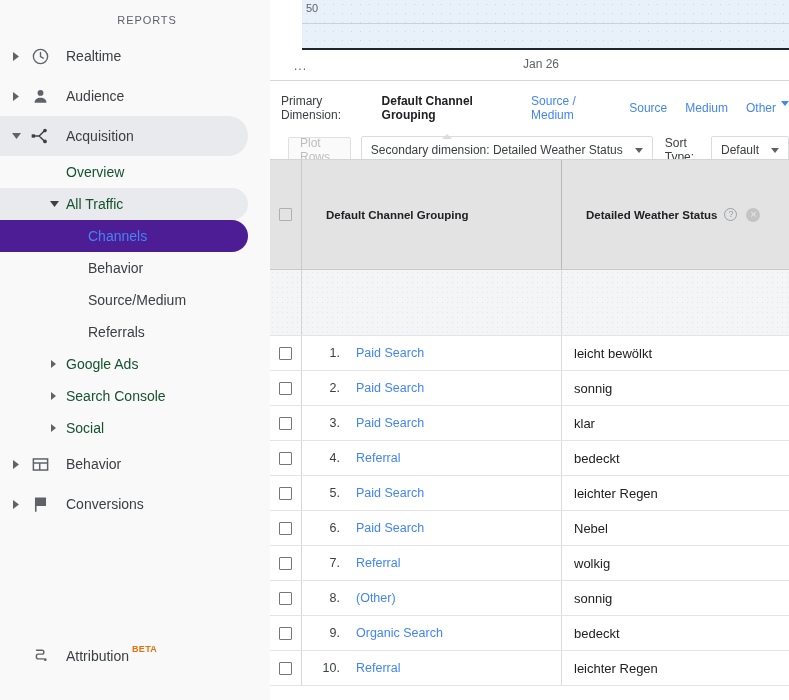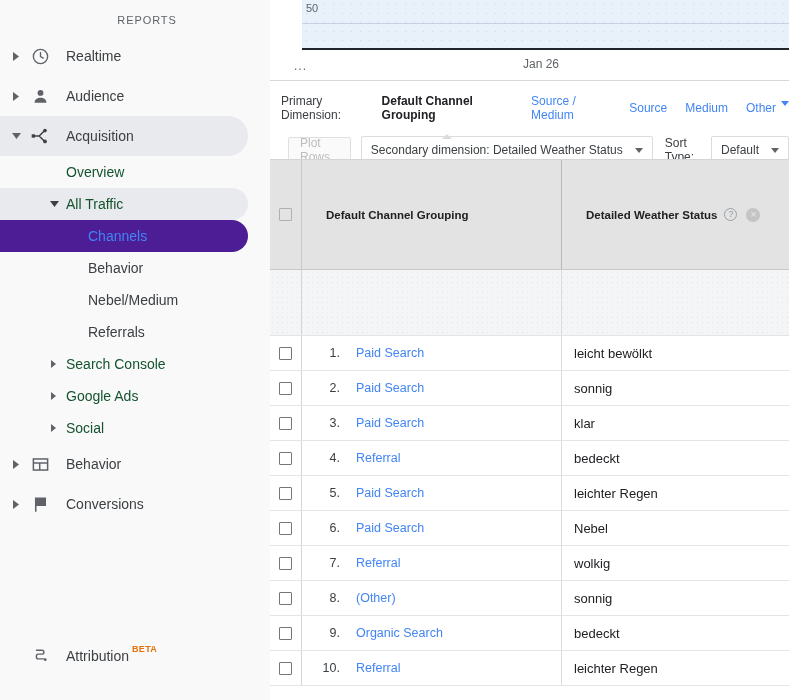--- a/index.html
+++ b/index.html
@@ -431,41 +431,41 @@
       <span class="slabel">All Traffic</span>
     </div>
 
     <div class="leaf-item selected">
       <span class="llabel">Channels</span>
     </div>
     <div class="leaf-item">
       <span class="llabel">Behavior</span>
     </div>
     <div class="leaf-item">
-      <span class="llabel">Nebel/Medium</span>
+      <span class="llabel">Source/Medium</span>
     </div>
     <div class="leaf-item">
       <span class="llabel">Referrals</span>
     </div>
 
     <div class="sub-item">
       <span class="sarrow">
         <svg width="7" height="8" viewBox="0 0 7 8">
             <path d="M1 0 L6 4 L1 8 Z" fill="#5f6368"></path>
           </svg>
       </span>
-      <span class="slabel">Search Console</span>
+      <span class="slabel">Google Ads</span>
     </div>
     <div class="sub-item">
       <span class="sarrow">
         <svg width="7" height="8" viewBox="0 0 7 8">
             <path d="M1 0 L6 4 L1 8 Z" fill="#5f6368"></path>
           </svg>
       </span>
-      <span class="slabel">Google Ads</span>
+      <span class="slabel">Search Console</span>
     </div>
     <div class="sub-item">
       <span class="sarrow">
         <svg width="7" height="8" viewBox="0 0 7 8">
             <path d="M1 0 L6 4 L1 8 Z" fill="#5f6368"></path>
           </svg>
       </span>
       <span class="slabel">Social</span>
     </div>
 

